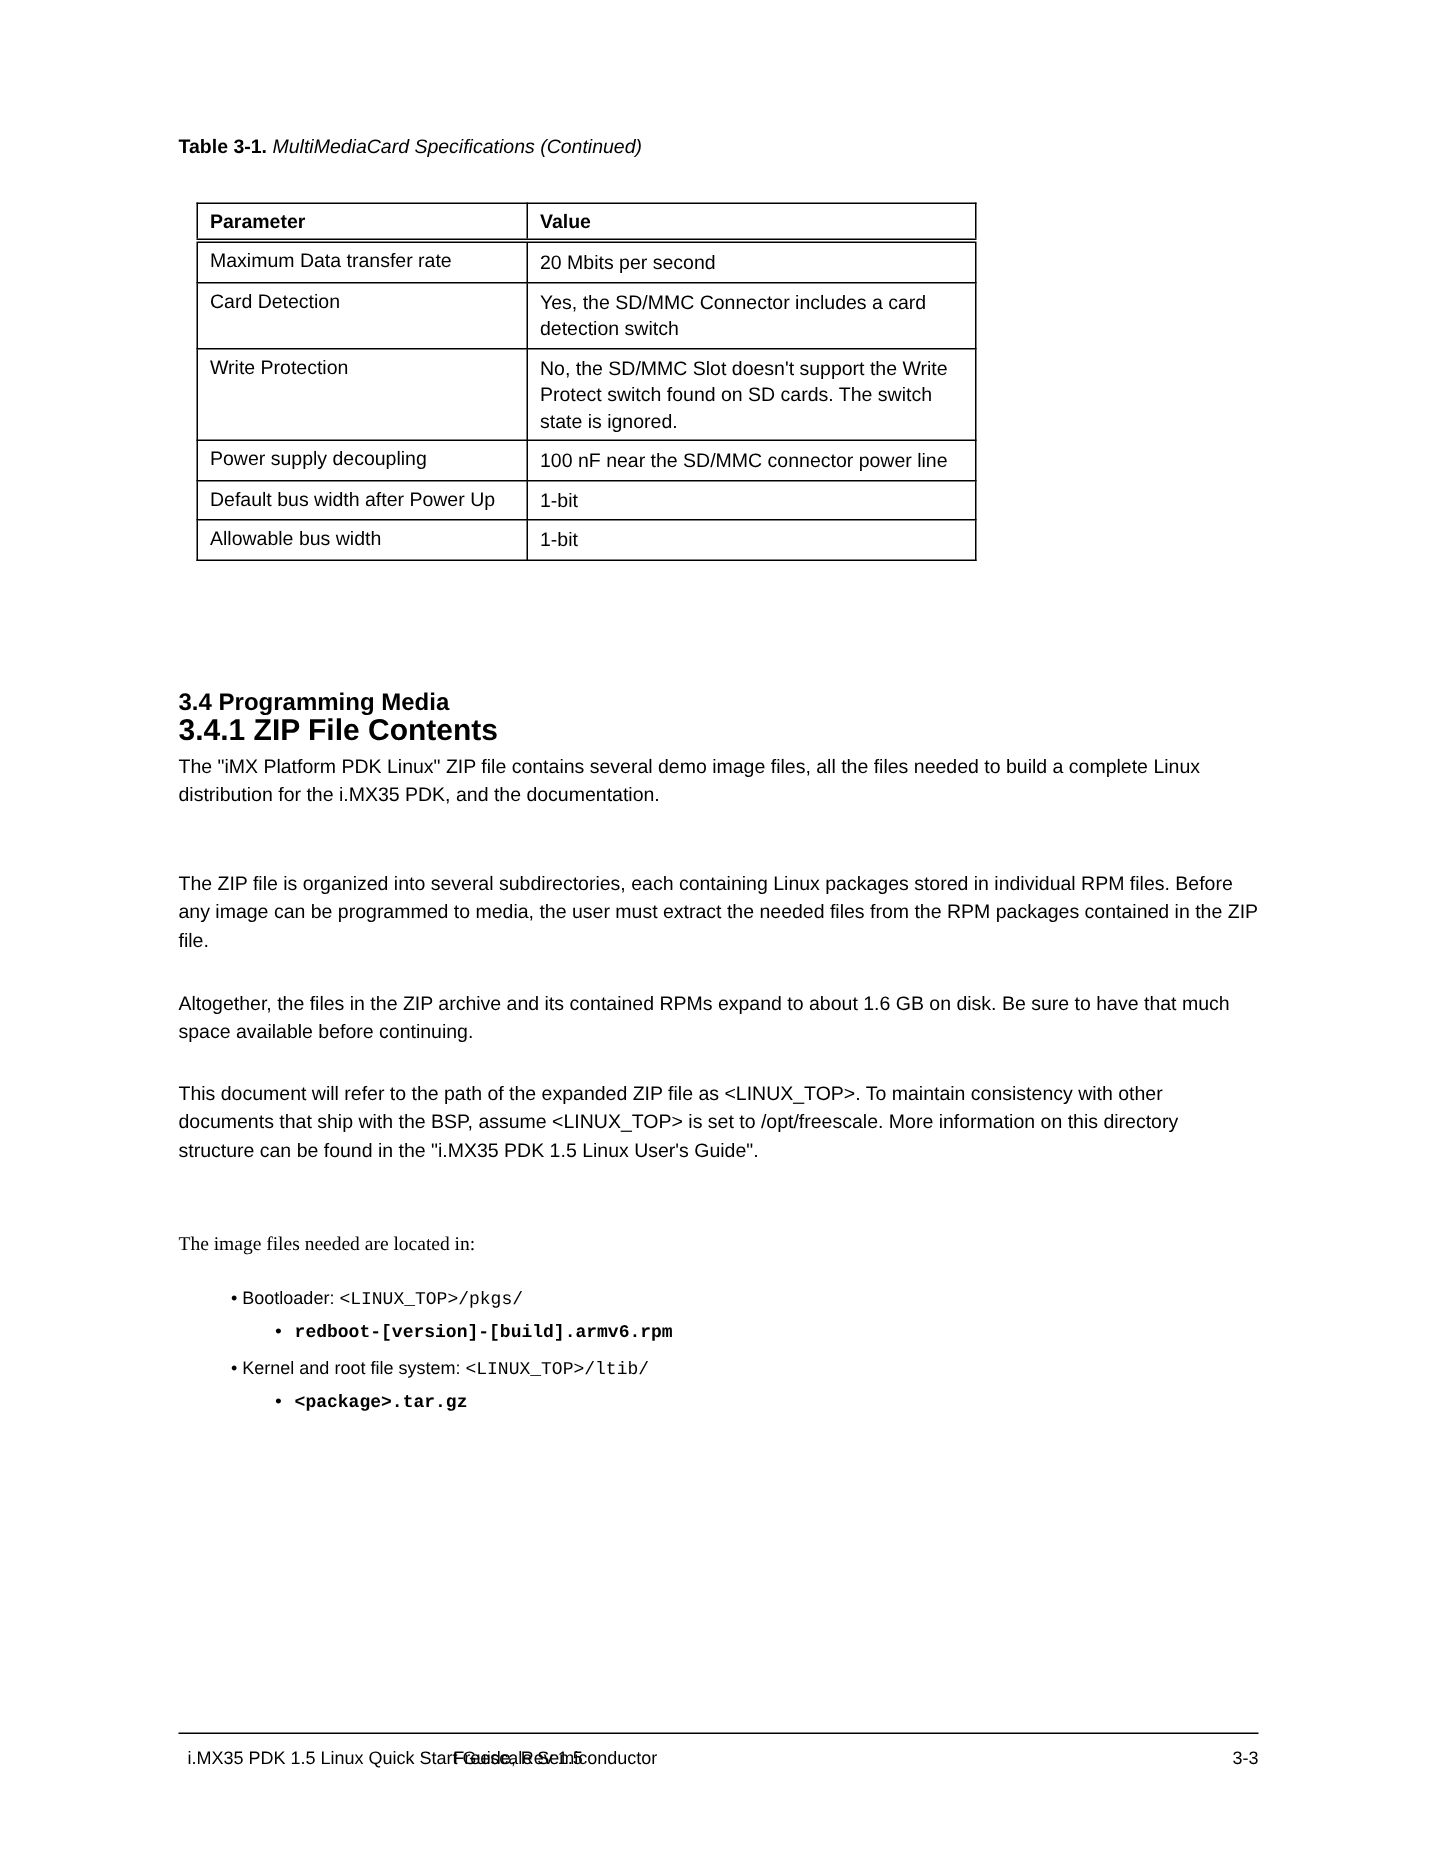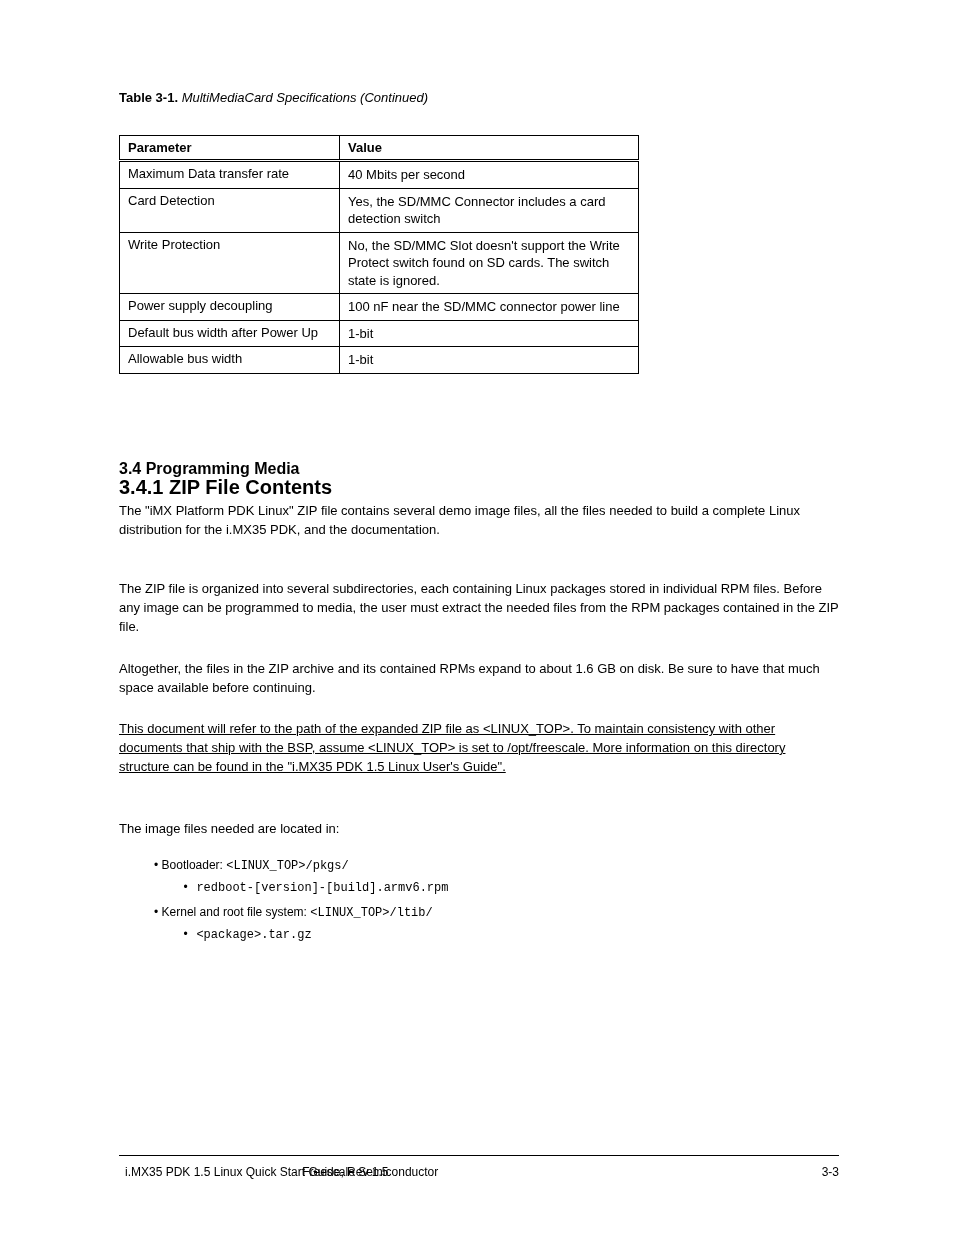--- a/index.html
+++ b/index.html
@@ -17,21 +17,21 @@
       top: 90px;
       font-size: 13px;
       font-style: italic;
     }
     .table-title .label {
       font-weight: bold;
       font-style: normal;
     }
     table.spec {
       position: absolute;
-      left: 119px;
+      left: 131px;
       top: 135px;
       border-collapse: collapse;
       width: 520px;
       font-size: 13px;
     }
     table.spec th, table.spec td {
       border: 1px solid #000;
       padding: 4px 8px;
       text-align: left;
       vertical-align: top;
@@ -55,38 +55,39 @@
     .para {
       position: absolute;
       left: 119px;
       width: 720px;
       font-size: 13px;
       line-height: 1.45;
     }
     #para1 { top: 502px; }
     #para2 { top: 580px; }
     #para3 { top: 660px; }
-    #para4 { top: 720px; text-decoration: underline; }
-    #para5 { top: 820px; }
+    #para4 { top: 720px; }
+    #para5 { top: 820px; font-family: Liberation Serif, serif; }
 
     ul.lvl1 {
       position: absolute;
       left: 154px;
       top: 856px;
       width: 680px;
       font-size: 12px;
       line-height: 1.5;
       list-style: none;
     }
     ul.lvl1 > li { margin-bottom: 6px; }
     ul.lvl1 > li::before { content: "• "; }
     ul.lvl2 {
       list-style: none;
       margin-left: 28px;
       margin-top: 4px;
+      font-weight: bold;
     }
     ul.lvl2 > li::before { content: "• "; }
     ul.lvl2 > li { margin-bottom: 4px; }
 
     .mono { font-family: "Courier New", monospace; }
 
     .footer-rule {
       position: absolute;
       left: 119px;
       top: 1155px;
@@ -112,21 +113,21 @@
 <table class="spec">
   <thead>
     <tr>
       <th class="col1">Parameter</th>
       <th>Value</th>
     </tr>
   </thead>
   <tbody>
     <tr>
       <td class="col1">Maximum Data transfer rate</td>
-      <td class="col2">40 Mbits per second</td>
+      <td class="col2">20 Mbits per second</td>
     </tr>
     <tr>
       <td class="col1">Card Detection</td>
       <td class="col2">Yes, the SD/MMC Connector includes a card detection switch</td>
     </tr>
     <tr>
       <td class="col1">Write Protection</td>
       <td class="col2">No, the SD/MMC Slot doesn't support the Write Protect switch found on SD cards. The switch state is ignored.</td>
     </tr>
     <tr>

